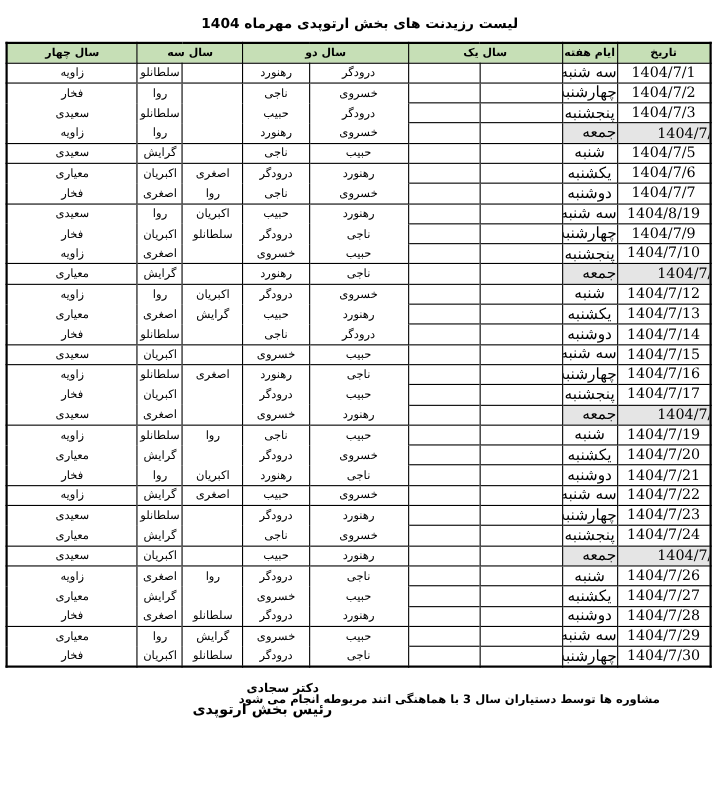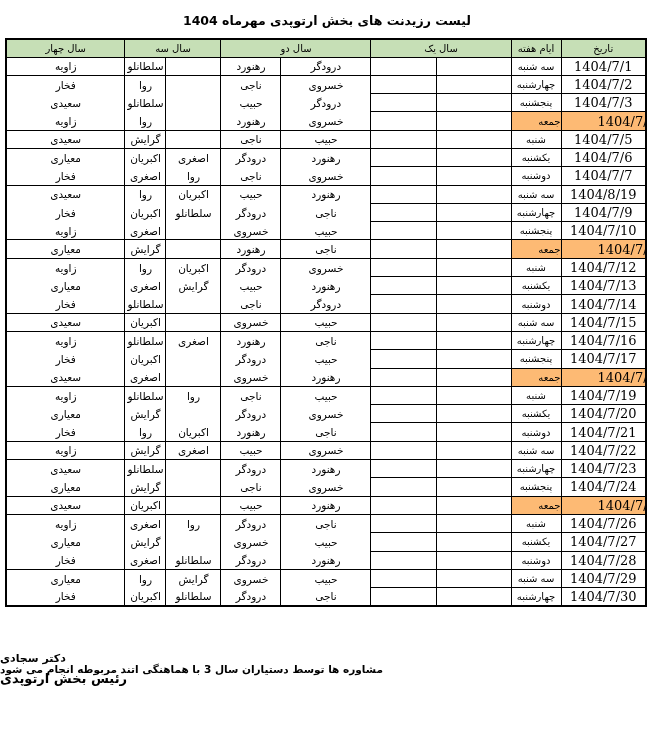--- a/index.html
+++ b/index.html
@@ -14,39 +14,39 @@
     font-size:12.5px; font-weight:bold; color:#000;
   }
   table.sched {
     position:absolute; top:38px; right:7px;
     width:640px; height:569px;
     border-collapse:collapse; table-layout:fixed;
     border:2px solid #000;
   }
   .sched th {
     border:1px solid #000;
-    font-size:10px; font-weight:normal; color:#000;
+    font-size:10px; font-weight:bold; color:#000;
     height:18px; text-align:center; vertical-align:middle;
   }
   .sched td {
     border-left:1px solid #000; border-right:1px solid #000;
     height:18.3px; text-align:center; vertical-align:middle;
     font-size:10.5px; color:#000; white-space:nowrap; overflow:hidden;
   }
   .sched td.rl { border-top:1px solid #000; }   
   .sched td.gline { border-top:1px solid #000; }
   .sched td.c-date { font-family:"DejaVu Serif", serif; font-size:13px; direction:ltr; }
-  .sched td.c-day  { font-size:10px; }
+  .sched td.c-day  { font-size:14px; }
   .sched td.c-name { font-size:10.5px; }
-  .footer-line { position:absolute; font-weight:bold; color:#000; text-align:left;margin-top:33px; }
+  .footer-line { position:absolute; font-weight:bold; color:#000; text-align:right; }
   .sig-name  { top:619px; right:364px; left:0; font-size:11px; }
   .sig-title { top:638px; right:352px; left:0; font-size:13px; }
   .note      { top:630px; right:54px;  left:0; font-size:10.5px; }
 </style>
-<style>.sched th { background:#c6dfb6; }.sched td.fri { background:#fdba74;padding-left:36px; }</style></head>
+<style>.sched th { background:#c6dfb6; }.sched td.fri { background:#e5e5e5;padding-left:36px; }</style></head>
 <body>
 
 <div class="page">
 
   <div class="title">لیست رزیدنت های بخش ارتوپدی مهرماه 1404</div>
 
   <table class="sched" dir="rtl">
     <colgroup>
       <col style="width:85px">
         <col style="width:50px">

